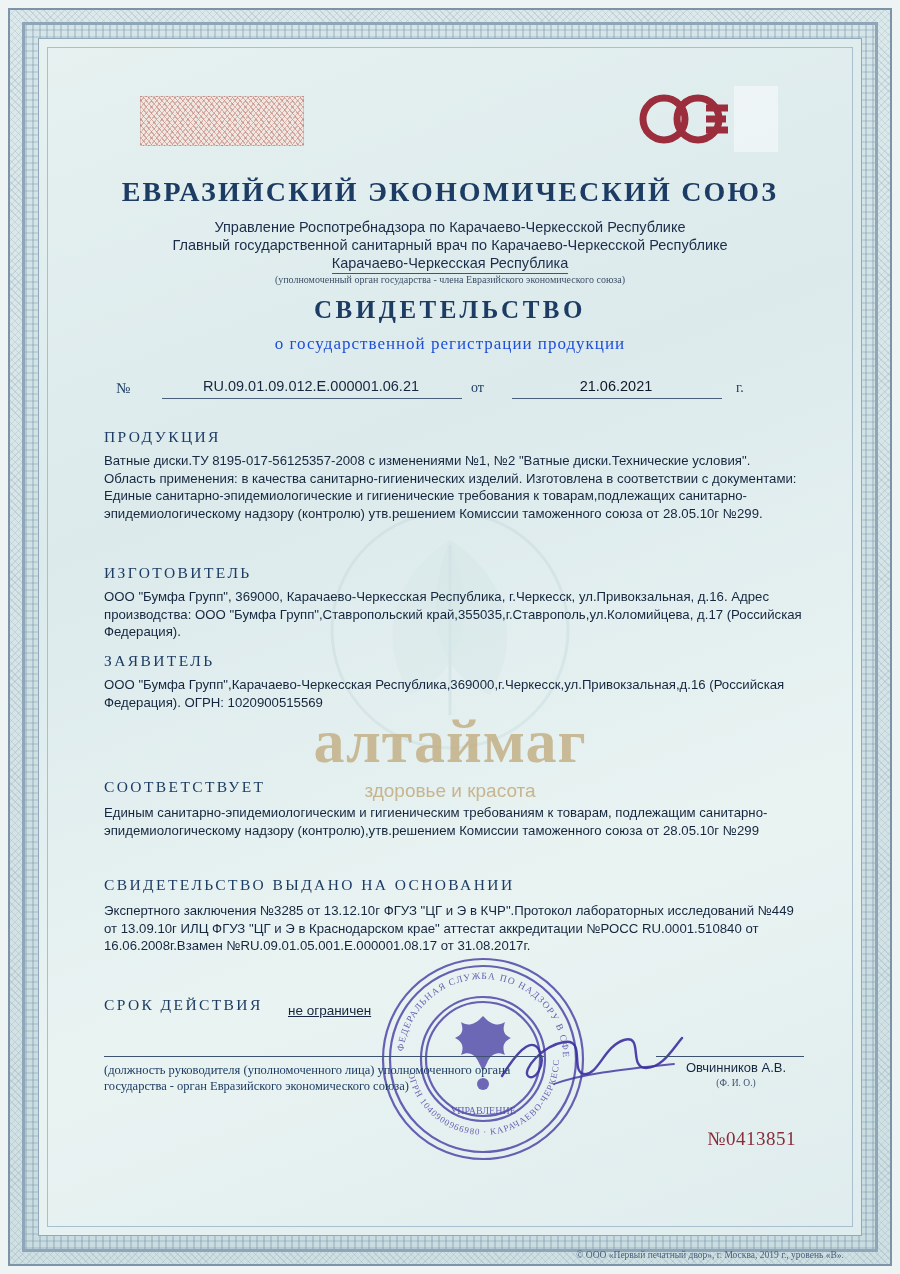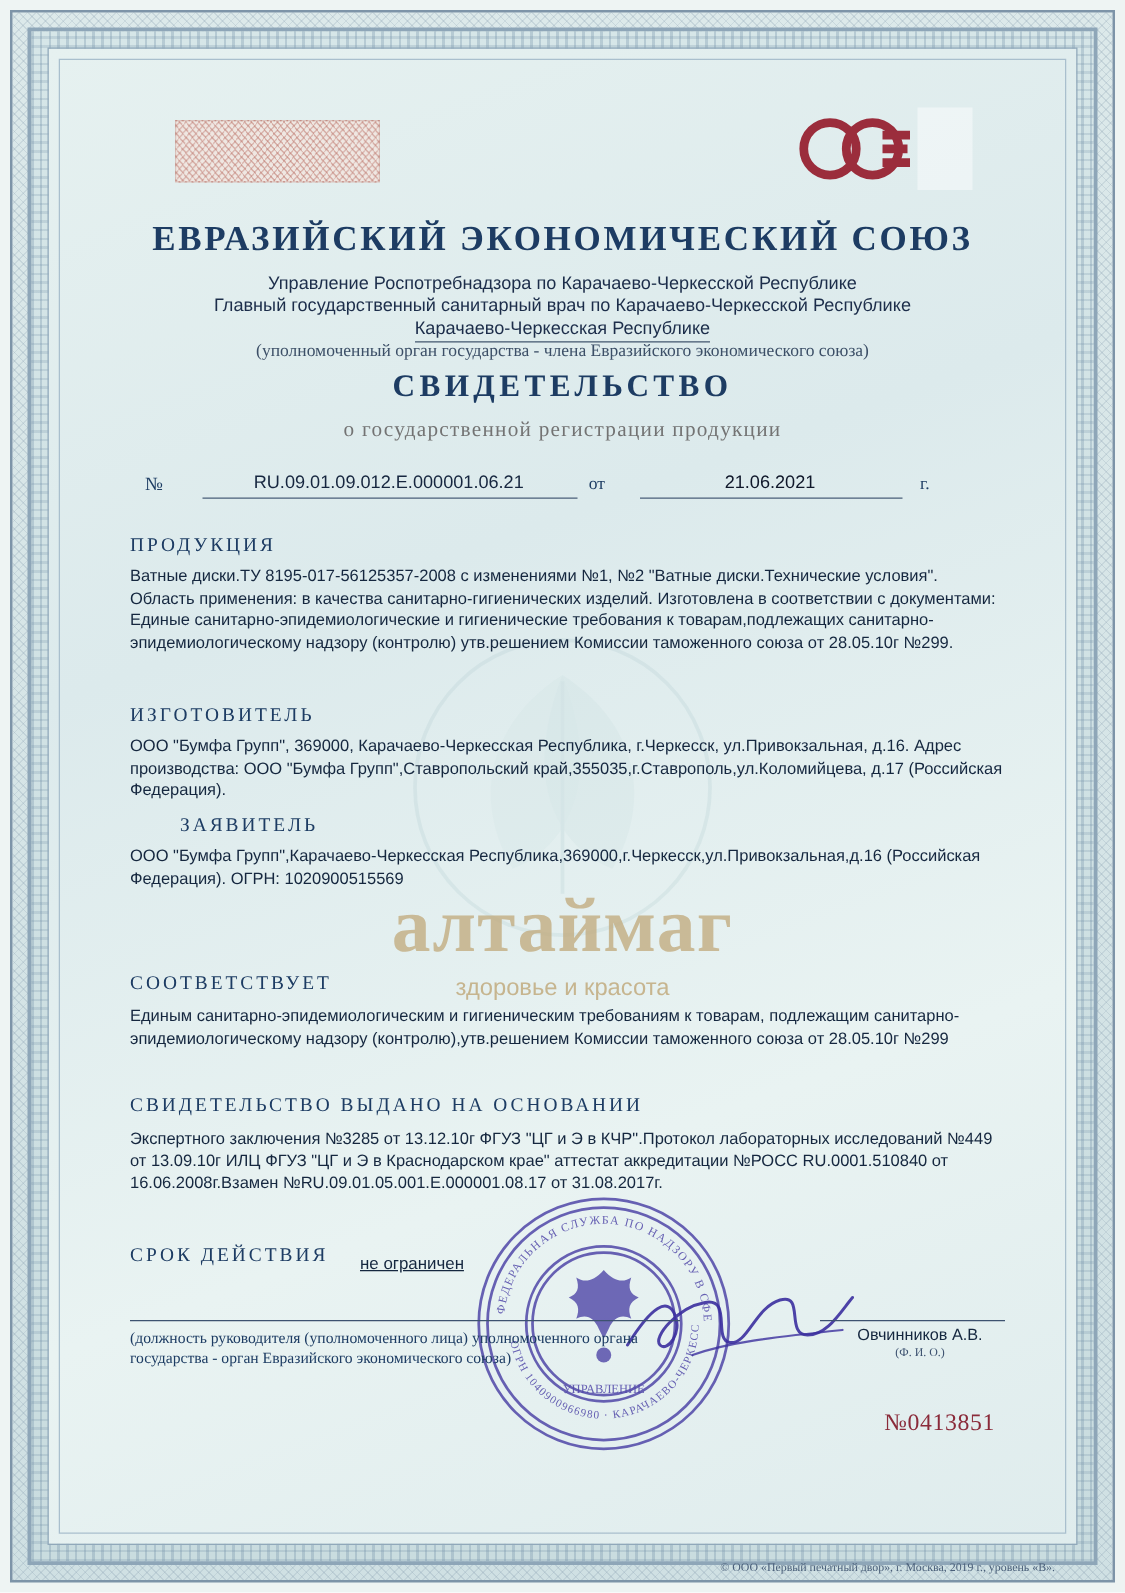--- a/index.html
+++ b/index.html
@@ -113,21 +113,21 @@
     display: inline-block;
     border-bottom: 1px solid #42566e;
     padding-bottom: 1px;
   }
   .org-caption {
     position: absolute;
     left: 0; top: 218px;
     width: 788px;
     text-align: center;
     font-family: "Liberation Serif", serif;
-    font-size: 14px;
+    font-size: 10px;
     color: #3c4f67;
   }
 
   .svid {
     position: absolute;
     left: 0; top: 240px;
     width: 788px;
     text-align: center;
     font-family: "Liberation Serif", serif;
     font-weight: bold;
@@ -136,21 +136,21 @@
     color: #1d3c63;
   }
   .svid-sub {
     position: absolute;
     left: 0; top: 278px;
     width: 788px;
     text-align: center;
     font-family: "Liberation Serif", serif;
     font-size: 17px;
     letter-spacing: 1px;
-    color: #737373;
+    color: #1d4ed8;
   }
 
   
   .numrow {
     position: absolute;
     left: 60px; top: 320px;
     width: 680px;
     height: 30px;
     font-family: "Liberation Serif", serif;
     color: #1d3c63;
@@ -204,21 +204,21 @@
     line-height: 17.5px;
     color: #15273f;
   }
 
   .h-product   { left: 48px;  top: 372px; }
   .b-product   { left: 48px;  top: 396px; width: 700px; }
 
   .h-maker     { left: 48px;  top: 508px; }
   .b-maker     { left: 48px;  top: 532px; width: 700px; }
 
-  .h-applicant { left: 48px;  top: 596px; margin-left: 40px; }
+  .h-applicant { left: 48px;  top: 596px; }
   .b-applicant { left: 48px;  top: 620px; width: 700px; }
 
   .h-conform   { left: 48px;  top: 722px; }
   .b-conform   { left: 48px;  top: 748px; width: 700px; }
 
   .h-basis     { left: 48px;  top: 820px; }
   .b-basis     { left: 48px;  top: 846px; width: 700px; }
 
   .h-validity  { left: 48px;  top: 940px; }
   .b-validity  { left: 232px; top: 946px; font-size: 13.5px; text-decoration: underline; }
@@ -349,22 +349,22 @@
           <circle cx="88" cy="35" r="21"></circle>
         </g>
         <path d="M96 24 h22 M96 35 h20 M96 46 h22" stroke="#9b2d3c" stroke-width="7" fill="none"></path>
       </svg>
     </div>
 
     <div class="title-main">ЕВРАЗИЙСКИЙ ЭКОНОМИЧЕСКИЙ СОЮЗ</div>
 
     <div class="org-lines">
       <div>Управление Роспотребнадзора по Карачаево-Черкесской Республике</div>
-      <div>Главный государственный санитарный врач по Карачаево-Черкесской Республике</div>
-      <div><span class="u">Карачаево-Черкесская Республике</span></div>
+      <div>Главный государственной санитарный врач по Карачаево-Черкесской Республике</div>
+      <div><span class="u">Карачаево-Черкесская Республика</span></div>
     </div>
 
     <div class="org-caption">(уполномоченный орган государства - члена Евразийского экономического союза)</div>
 
     <div class="svid">СВИДЕТЕЛЬСТВО</div>
     <div class="svid-sub">о государственной регистрации продукции</div>
 
     <div class="numrow">
       <span class="lbl-no">№</span>
       <span class="reg-no">RU.09.01.09.012.Е.000001.06.21</span>

